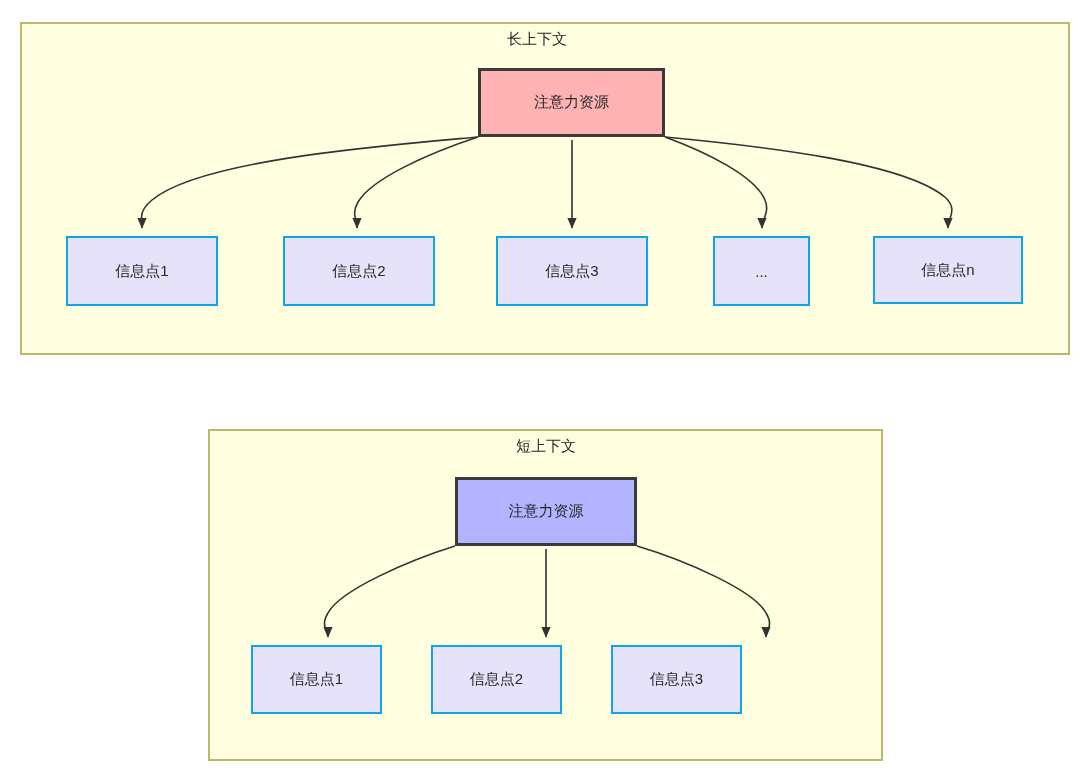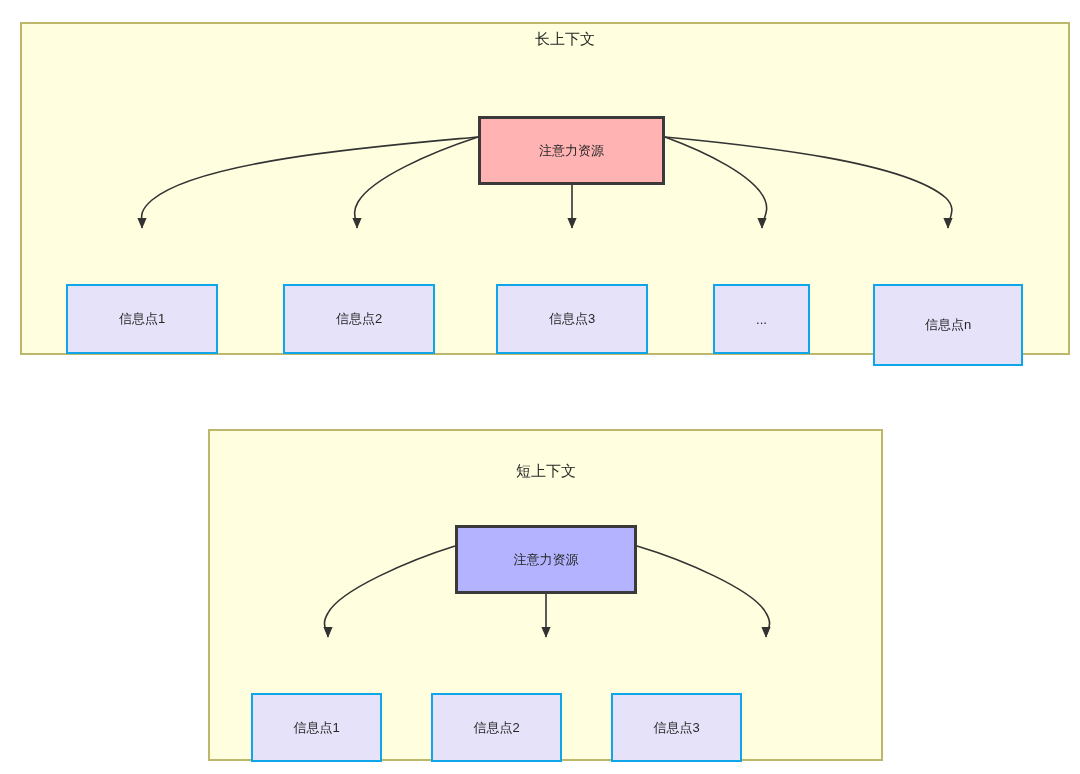--- a/index.html
+++ b/index.html
@@ -40,48 +40,47 @@
     color: #262626;
     white-space: nowrap;
     line-height: 18px;
   }
   .node {
     position: absolute;
     box-sizing: border-box;
     display: flex;
     align-items: center;
     justify-content: center;
-    font-size: 13px;
+    font-size: 15px;
     color: #262626;
     white-space: nowrap;
-    margin-top: 48px;
   }
   .node-root-pink {
     background: #FFB3B3;
     border: 3px solid #3A3A3A;
   }
   .node-root-blue {
     background: #B3B3FF;
     border: 3px solid #3A3A3A;
   }
   .node-leaf {
     background: #E6E2FA;
     border: 2px solid #0ea5e9;
   }
 </style>
 </head>
 <body>
 
 <div class="canvas">
 
   <div class="group-box" style="left:20px; top:22px; width:1050px; height:333px;"></div>
-  <div class="group-title" style="left:495px; top:30px; width:140px;">长上下文</div>
+  <div class="group-title" style="left:467px; top:30px; width:140px;">长上下文</div>
 
   <div class="group-box" style="left:208px; top:429px; width:675px; height:332px;"></div>
-  <div class="group-title" style="left:476px; top:462px; width:140px;">短上下文</div>
+  <div class="group-title" style="left:476px; top:437px; width:140px;">短上下文</div>
 
   <svg class="edges" viewBox="0 0 1080 774" xmlns="http://www.w3.org/2000/svg">
     <defs>
       <marker id="arrowhead" markerWidth="9" markerHeight="9" refX="6.2" refY="3.2" orient="auto" markerUnits="strokeWidth">
         <path d="M0,0.3 L6.6,3.2 L0,6.1 z" fill="#333333"></path>
       </marker>
     </defs>
 
     <g fill="none" stroke="#333333" stroke-width="1.6">
 
@@ -96,21 +95,21 @@
       <path d="M637,546 C684,560 754,590 766,613 C774,626 766,630 766,637" marker-end="url(#arrowhead)"></path>
     </g>
   </svg>
 
   <div class="node node-root-pink" style="left:478px; top:68px; width:187px; height:69px;">注意力资源</div>
 
   <div class="node node-leaf" style="left:66px; top:236px; width:152px; height:70px;">信息点1</div>
   <div class="node node-leaf" style="left:283px; top:236px; width:152px; height:70px;">信息点2</div>
   <div class="node node-leaf" style="left:496px; top:236px; width:152px; height:70px;">信息点3</div>
   <div class="node node-leaf" style="left:713px; top:236px; width:97px; height:70px;">...</div>
-  <div class="node node-leaf" style="left:873px; top:236px; width:150px; height:82px;">信息点n</div>
+  <div class="node node-leaf" style="left:873px; top:236px; width:150px; height:68px;">信息点n</div>
 
   <div class="node node-root-blue" style="left:455px; top:477px; width:182px; height:69px;">注意力资源</div>
 
   <div class="node node-leaf" style="left:251px; top:645px; width:131px; height:69px;">信息点1</div>
   <div class="node node-leaf" style="left:431px; top:645px; width:131px; height:69px;">信息点2</div>
   <div class="node node-leaf" style="left:611px; top:645px; width:131px; height:69px;">信息点3</div>
 
 </div>
 
 </body></html>

